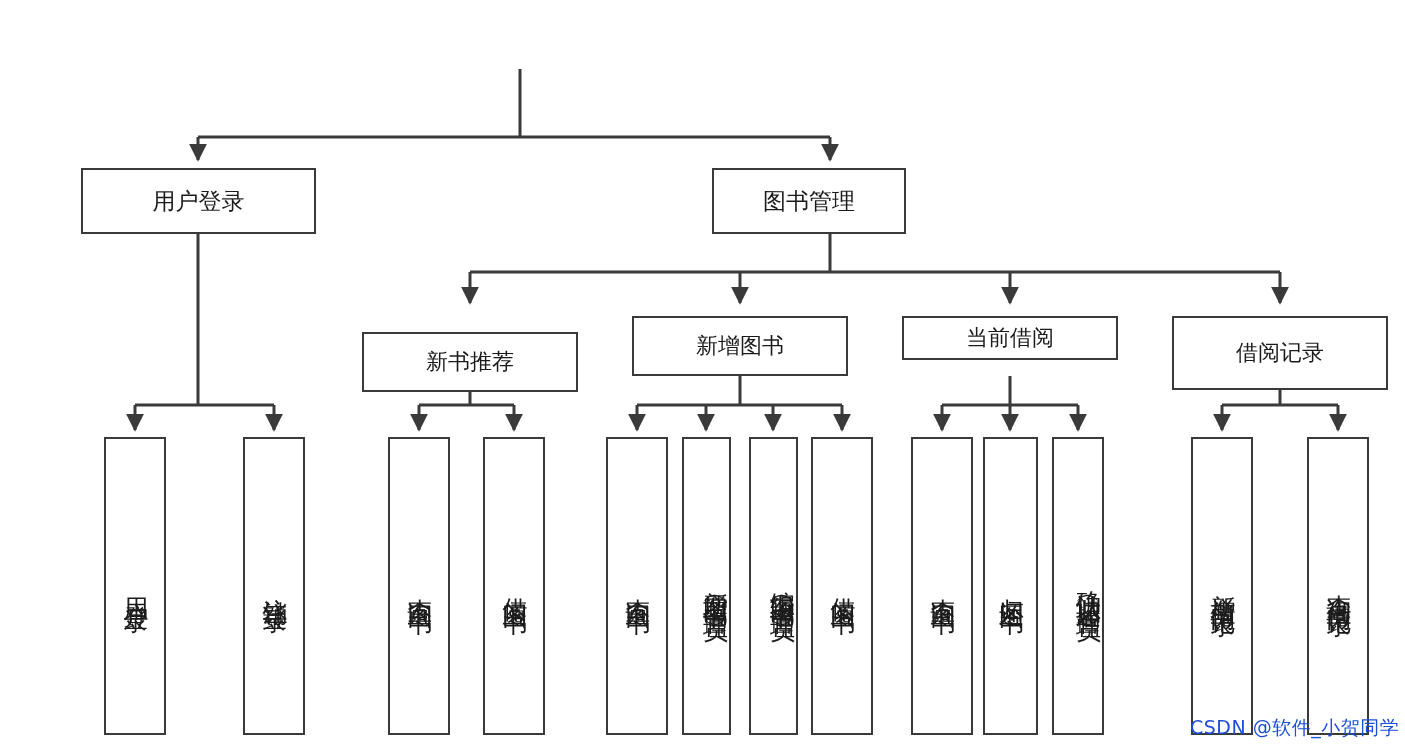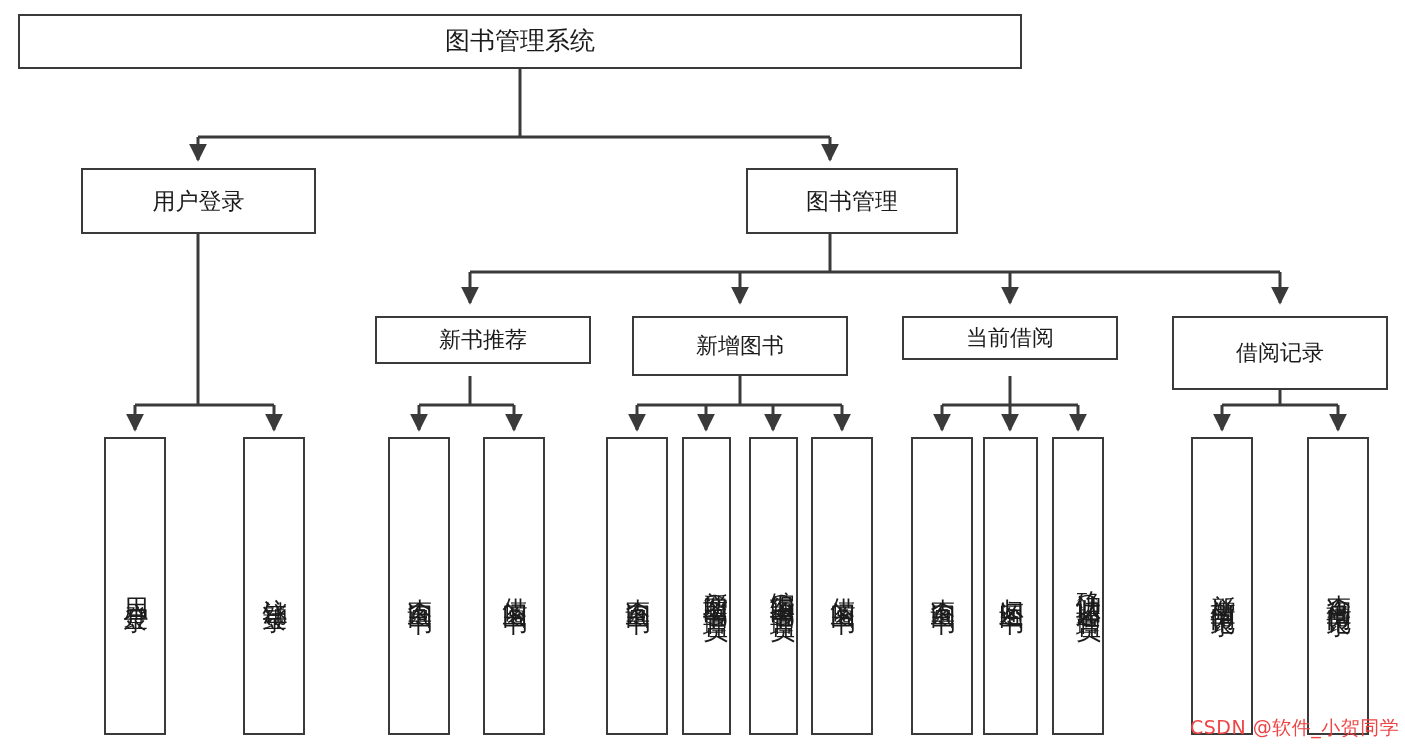--- a/index.html
+++ b/index.html
@@ -61,21 +61,21 @@
     padding-top: 0;
   }
   .node.leaf .vtext {
     writing-mode: vertical-rl;
     text-orientation: upright;
     white-space: pre;
   }
   .watermark {
     position: absolute;
     font-size: 19px;
-    color: #ef4444;
+    color: #1d4ed8;
     white-space: nowrap;
     letter-spacing: 0.5px;
   }
 </style>
 </head>
 <body>
 
 <div id="canvas">
 
   <svg id="edges" viewBox="0 0 1405 747" xmlns="http://www.w3.org/2000/svg">
@@ -121,32 +121,29 @@
       <path d="M 1010 405 L 1010 430" marker-end="url(#arrow)"></path>
       <path d="M 1078 405 L 1078 430" marker-end="url(#arrow)"></path>
 
       <path d="M 1280 376 L 1280 405"></path>
       <path d="M 1222 405 L 1338 405"></path>
       <path d="M 1222 405 L 1222 430" marker-end="url(#arrow)"></path>
       <path d="M 1338 405 L 1338 430" marker-end="url(#arrow)"></path>
     </g>
   </svg>
 
-  <div class="node root" style="left:18px; top:14px; width:1004px; height:55px;">
-    <span>图书管理系统</span>
-  </div>
 
   <div class="node lvl2" style="left:81px; top:168px; width:235px; height:66px;">
     <span>用户登录</span>
   </div>
-  <div class="node lvl2" style="left:712px; top:168px; width:212px; height:66px;margin-left:34px;">
+  <div class="node lvl2" style="left:712px; top:168px; width:194px; height:66px;">
     <span>图书管理</span>
   </div>
 
-  <div class="node lvl3" style="left:362px; top:316px; width:216px; height:48px;margin-left:13px;">
+  <div class="node lvl3" style="left:362px; top:332px; width:216px; height:60px;">
     <span>新书推荐</span>
   </div>
   <div class="node lvl3" style="left:632px; top:316px; width:216px; height:60px;">
     <span>新增图书</span>
   </div>
   <div class="node lvl3" style="left:902px; top:316px; width:216px; height:44px;">
     <span>当前借阅</span>
   </div>
   <div class="node lvl3" style="left:1172px; top:316px; width:216px; height:74px;">
     <span>借阅记录</span>

